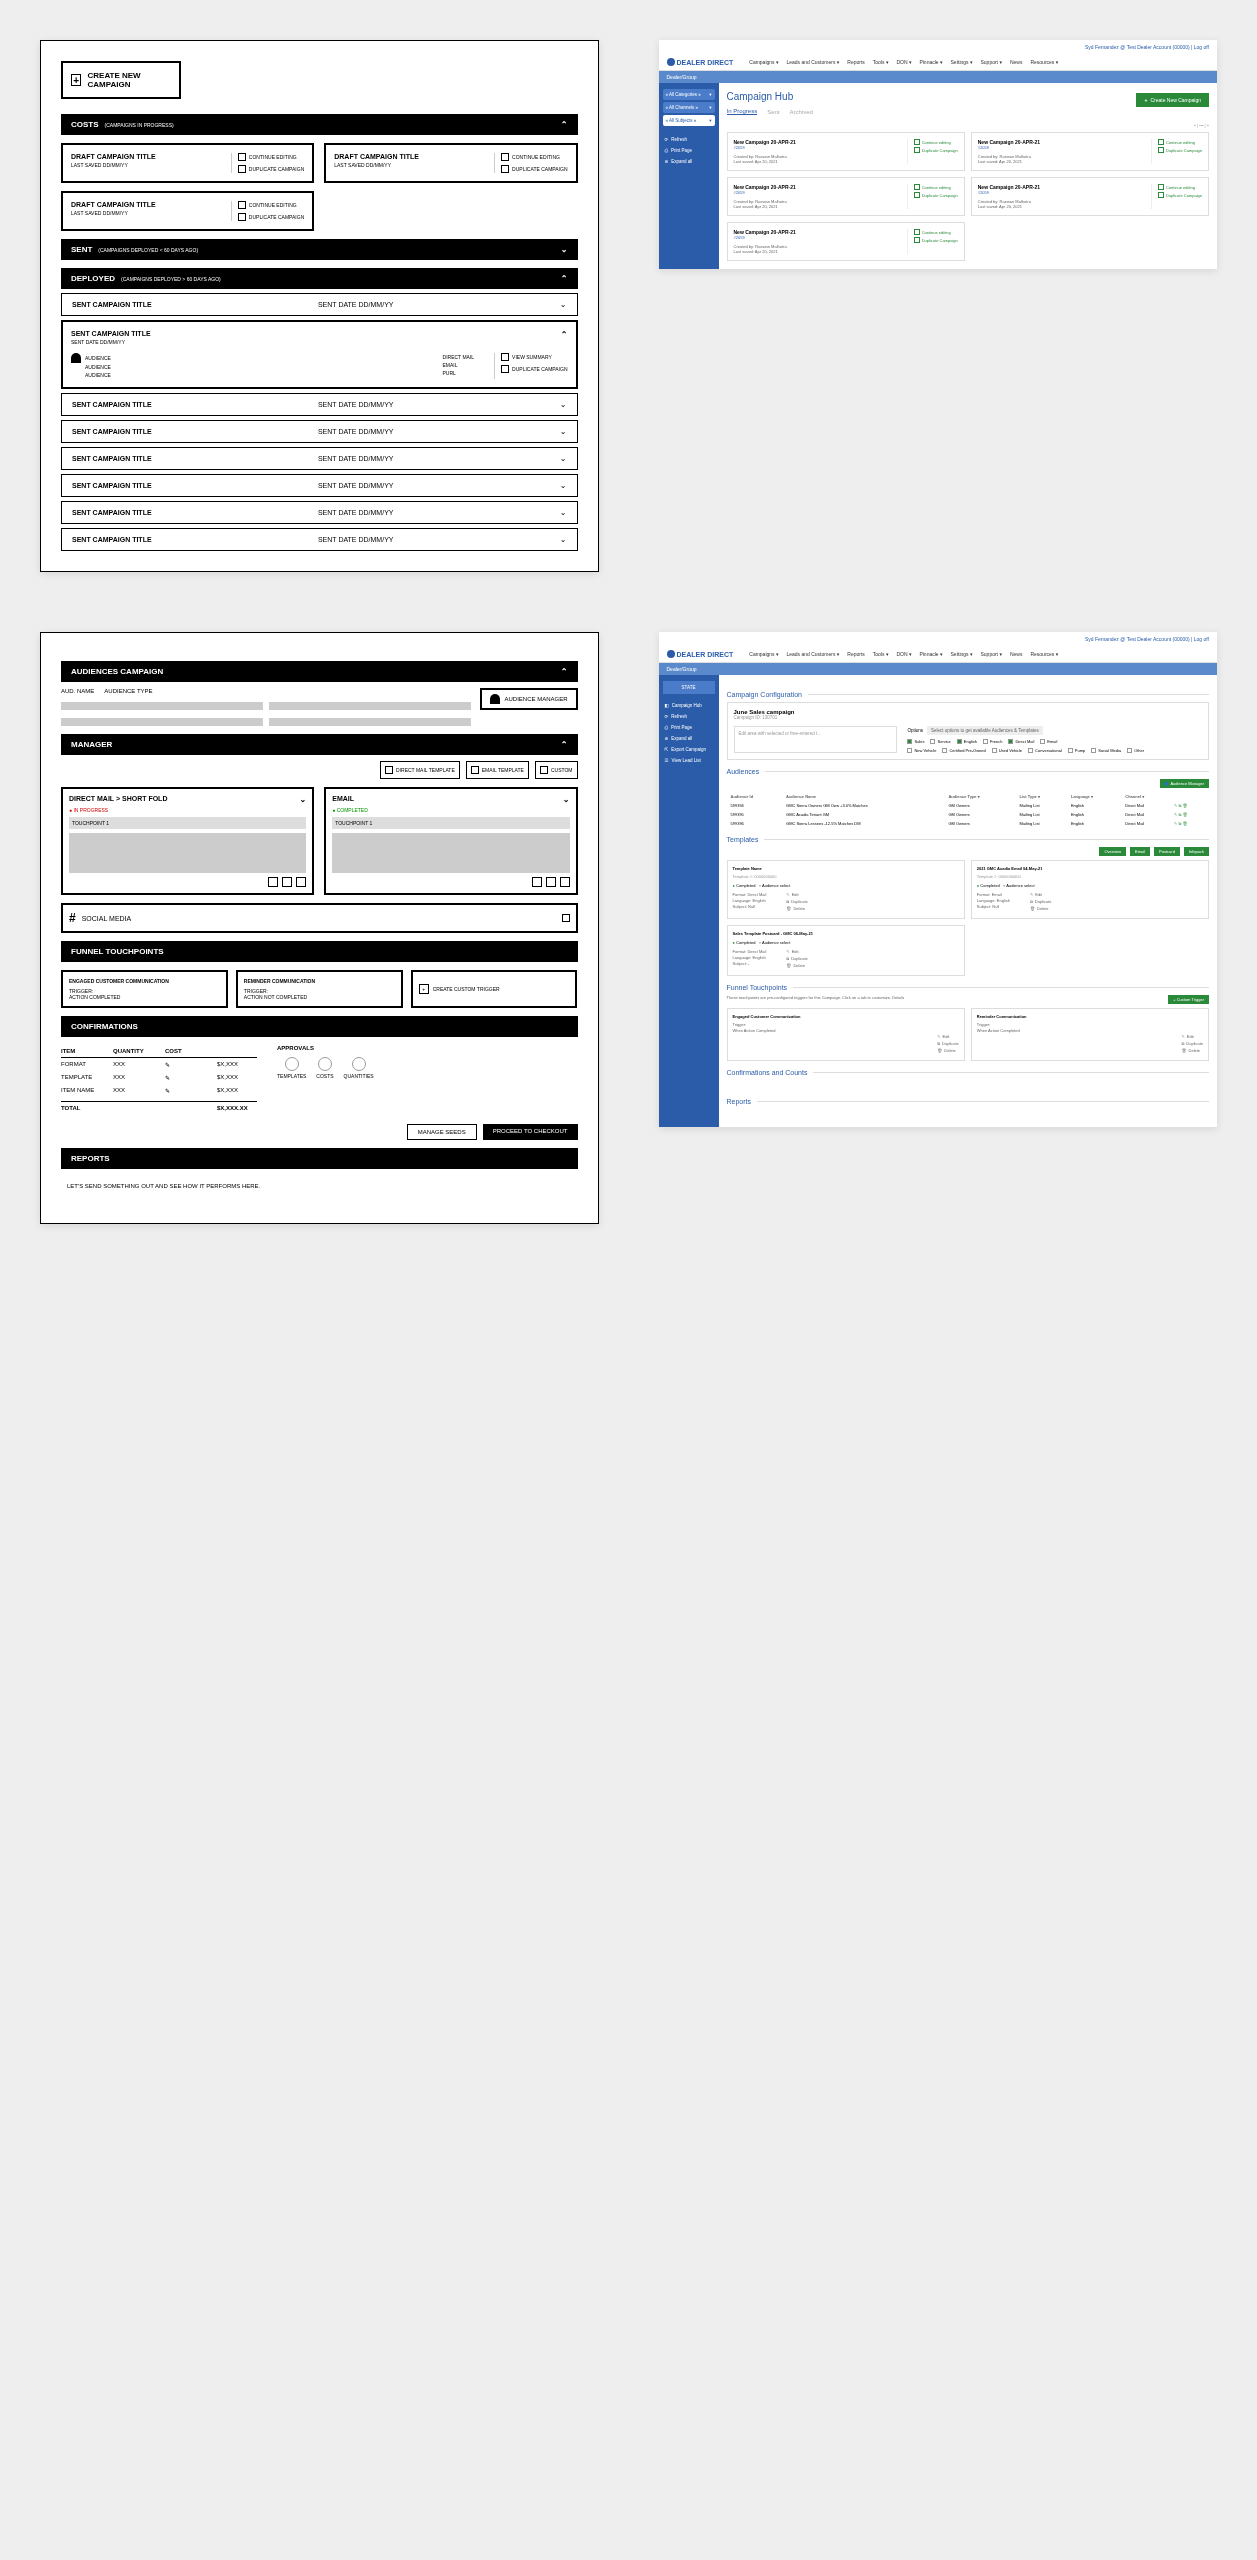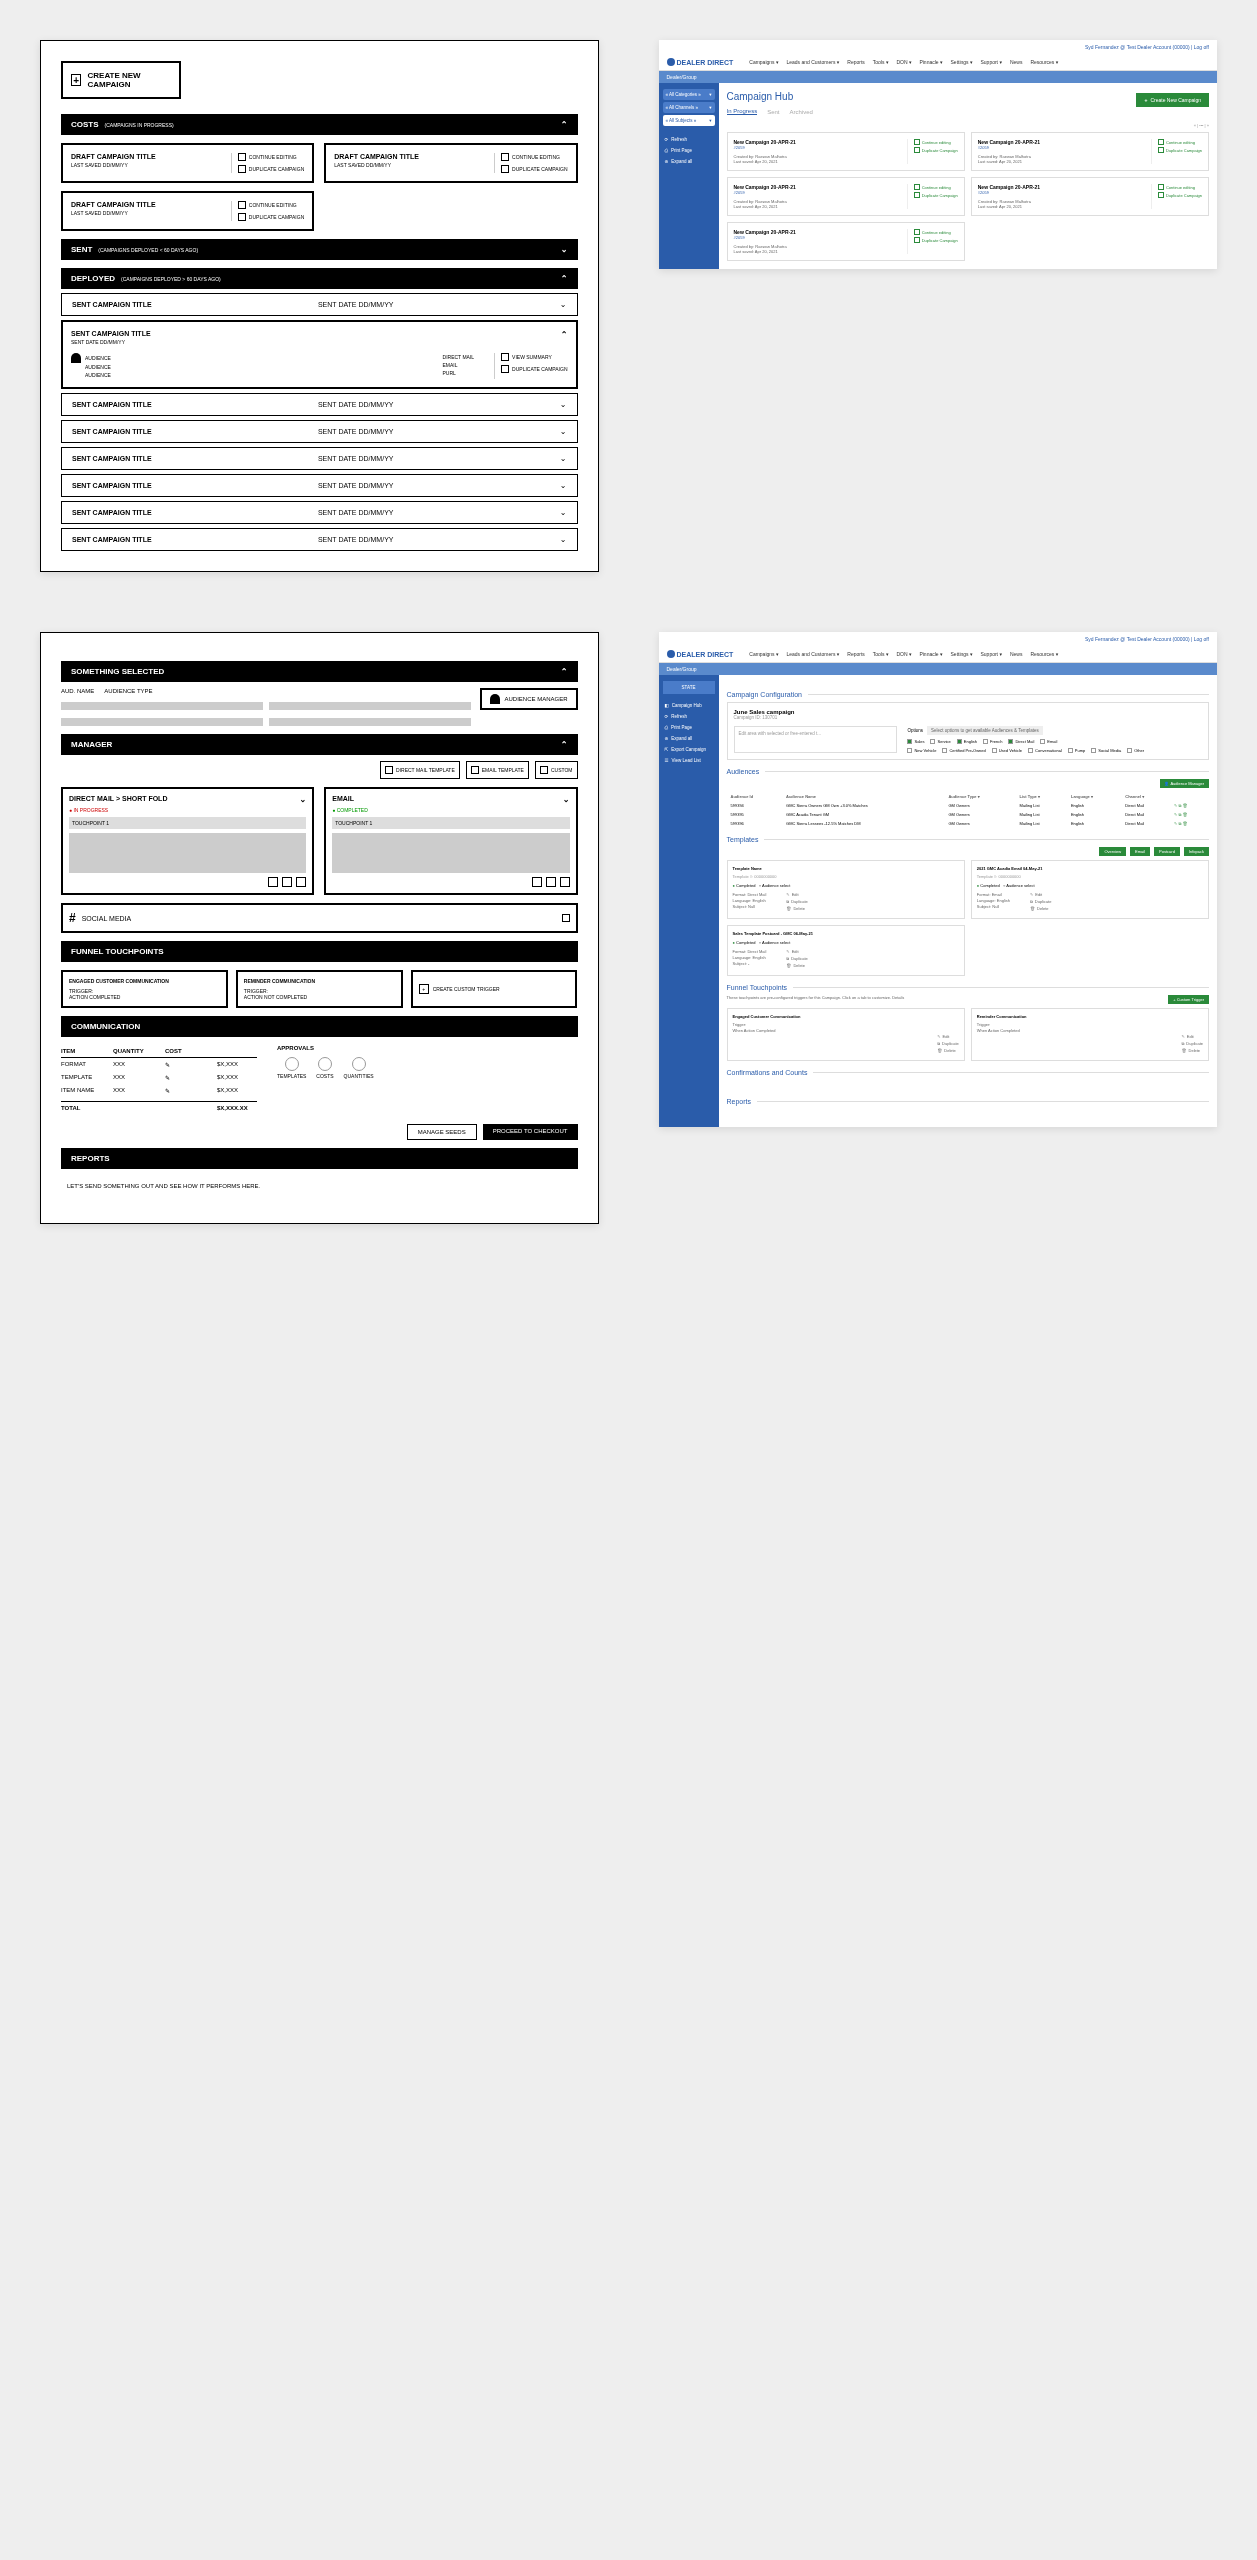--- a/index.html
+++ b/index.html
@@ -413,21 +413,21 @@
                 </div>
               </div>
             </div>
       </div>
     </div>
   </div>
 </div>
 
 <div class="panel wf wf2">
   <div class="bar">
-        <span>SOMETHING SELECTED</span>
+        <span>AUDIENCES CAMPAIGN</span>
         <span class="chev">⌃</span>
       </div>
   <div style="display:flex;gap:10px;align-items:flex-start;margin-top:6px">
     <div style="flex:1">
       <div style="display:flex;gap:10px;font-size:6px">
             <span>AUD. NAME</span>
             <span>AUDIENCE TYPE</span>
           </div>
       <div class="grey-row">
             <div class="grey"></div>
@@ -509,21 +509,21 @@
           <div class="t">REMINDER COMMUNICATION</div>
           <div>TRIGGER:</div>
           <div>ACTION NOT COMPLETED</div>
         </div>
     <div class="ft-card" style="display:flex;align-items:center;gap:4px">
           <span class="plus" style="border:1px solid #000;width:10px;height:10px;display:flex;align-items:center;justify-content:center">+</span>
           <span>CREATE CUSTOM TRIGGER</span>
         </div>
   </div>
   <div class="bar">
-        <span>COMMUNICATION</span>
+        <span>CONFIRMATIONS</span>
       </div>
   <div class="conf">
     <div class="tbl">
       <div class="r hdr">
             <span>ITEM</span>
             <span>QUANTITY</span>
             <span>COST</span>
           </div>
       <div class="r">
             <span>FORMAT</span>

